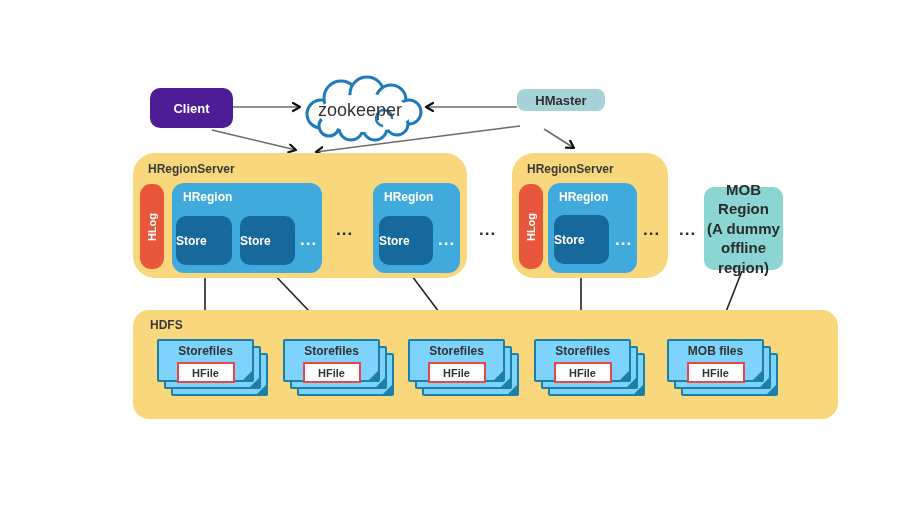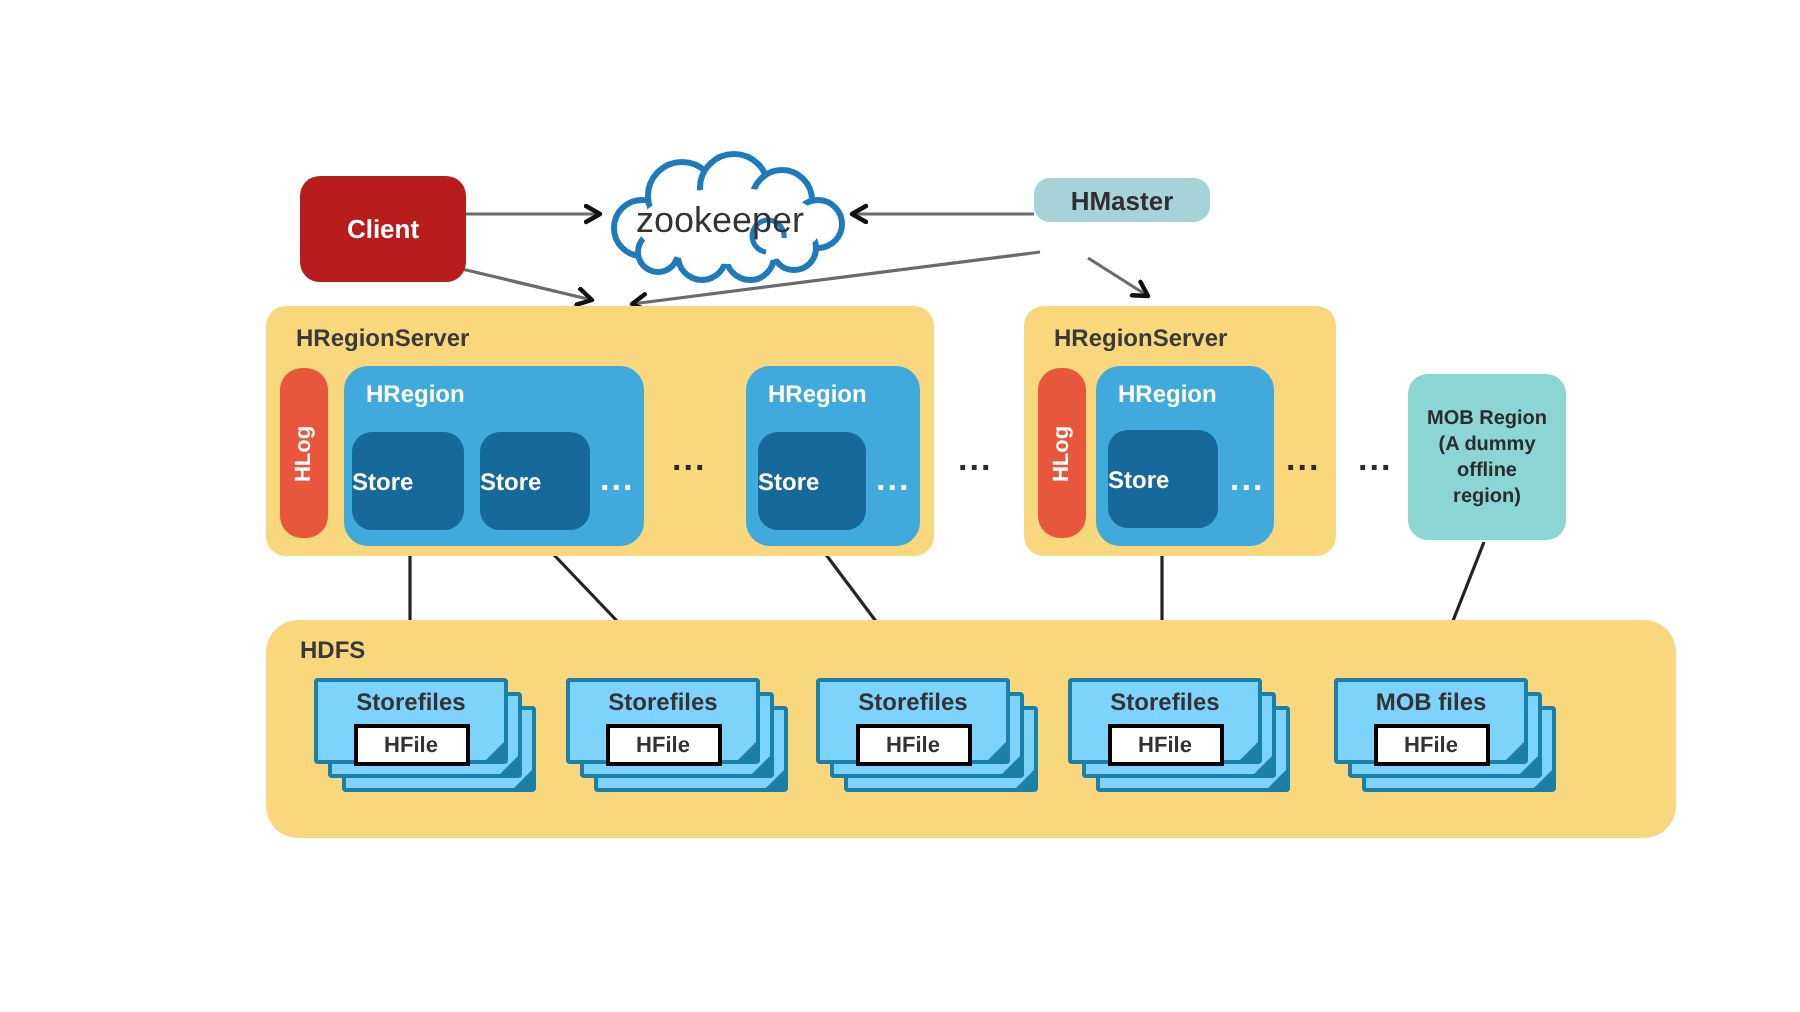--- a/index.html
+++ b/index.html
@@ -2,59 +2,59 @@
 <html><head>
 <meta charset="utf-8">
 <style>
   html,body{margin:0;padding:0;background:#fff;}
   body{font-family:"Liberation Sans",sans-serif;}
   #stage{position:relative;width:900px;height:506px;background:#ffffff;overflow:hidden;}
   .abs{position:absolute;}
   svg.overlay{position:absolute;left:0;top:0;pointer-events:none;}
 
   
-  .client{left:150px;top:88px;width:83px;height:53px;background:#b91c1c;border-radius:10px;
+  .client{left:150px;top:88px;width:83px;height:40px;background:#4c1d95;border-radius:10px;
           display:flex;align-items:center;justify-content:center;color:#fff;font-weight:bold;font-size:13px;}
   .hmaster{left:517px;top:89px;width:88px;height:22px;background:#A7D3D8;border-radius:8px;
           display:flex;align-items:center;justify-content:center;color:#2f2f2f;font-weight:bold;font-size:13px;}
   .zklabel{left:315px;top:100px;width:90px;text-align:center;font-size:18px;color:#333;}
 
   
-  .server{background:#F9D77C;border-radius:10px;}
+  .server{background:#F9D77C;border-radius:22px;}
   .server-label{position:absolute;left:15px;top:9px;font-size:12px;font-weight:bold;color:#3a3a3a;}
   .hlog{position:absolute;left:7px;top:31px;width:24px;height:85px;background:#E8563C;border-radius:11px;
         display:flex;align-items:center;justify-content:center;overflow:visible;}
   .hlog span{transform:rotate(-90deg);color:#fff;font-weight:bold;font-size:11px;white-space:nowrap;}
   .hregion{position:absolute;background:#41AADC;border-radius:12px;}
   .hregion-label{position:absolute;left:11px;top:7px;color:#fff;font-weight:bold;font-size:12px;}
   .store{position:absolute;background:#17689B;border-radius:10px;display:flex;align-items:center;
          color:#fff;font-weight:bold;font-size:12px;}
   .dots{font-weight:bold;font-size:17px;letter-spacing:1px;line-height:10px;}
   .dots-dark{color:#2b2b2b;}
   .dots-white{color:#ffffff;}
 
   
   .mob{left:704px;top:187px;width:79px;height:83px;background:#8BD6D2;border-radius:10px;
        display:flex;flex-direction:column;align-items:center;justify-content:center;
-       color:#2b2b2b;font-weight:bold;font-size:10px;line-height:1.3;text-align:center;}
+       color:#2b2b2b;font-weight:bold;font-size:15px;line-height:1.3;text-align:center;}
 
   
   .hdfs{left:133px;top:310px;width:705px;height:109px;background:#F9D77C;border-radius:16px;}
   .hdfs-label{position:absolute;left:17px;top:8px;font-size:12px;font-weight:bold;color:#3a3a3a;}
 
   
   .stack{position:absolute;width:114px;height:60px;}
   .card{position:absolute;width:97px;height:43px;background:#7dd3fc;border:2.5px solid #1C7FA8;border-radius:2px;box-sizing:border-box;}
   .card .curl{position:absolute;right:0;bottom:0;width:0;height:0;border-left:9px solid transparent;border-bottom:9px solid #1C7FA8;}
   .l3{left:14px;top:14px;z-index:1;}
   .l2{left:7px;top:7px;z-index:2;}
   .l1{left:0;top:0;z-index:3;}
   .card-title{position:absolute;left:0;right:0;top:3px;text-align:center;font-size:12px;font-weight:bold;color:#333;}
   .hfile{position:absolute;left:50%;transform:translateX(-50%);top:21px;width:54px;height:17px;background:#fff;
-         border:2px solid #000000;box-sizing:content-box;display:flex;align-items:center;justify-content:center;
+         border:2px solid #ef4444;box-sizing:content-box;display:flex;align-items:center;justify-content:center;
          font-size:11px;font-weight:bold;color:#333;}
 </style>
 </head>
 <body>
 
 <div id="stage">
 
   <svg class="overlay" width="900" height="506" viewBox="0 0 900 506">
     <defs>
       <marker id="head" markerWidth="12" markerHeight="12" refX="8" refY="5" orient="auto" markerUnits="userSpaceOnUse">

